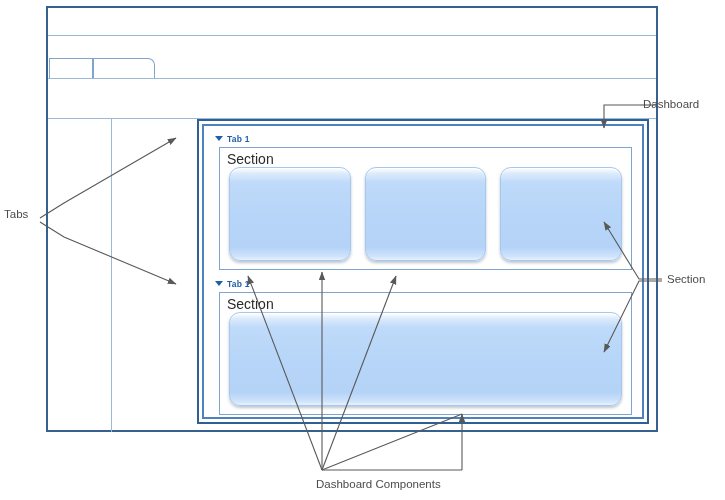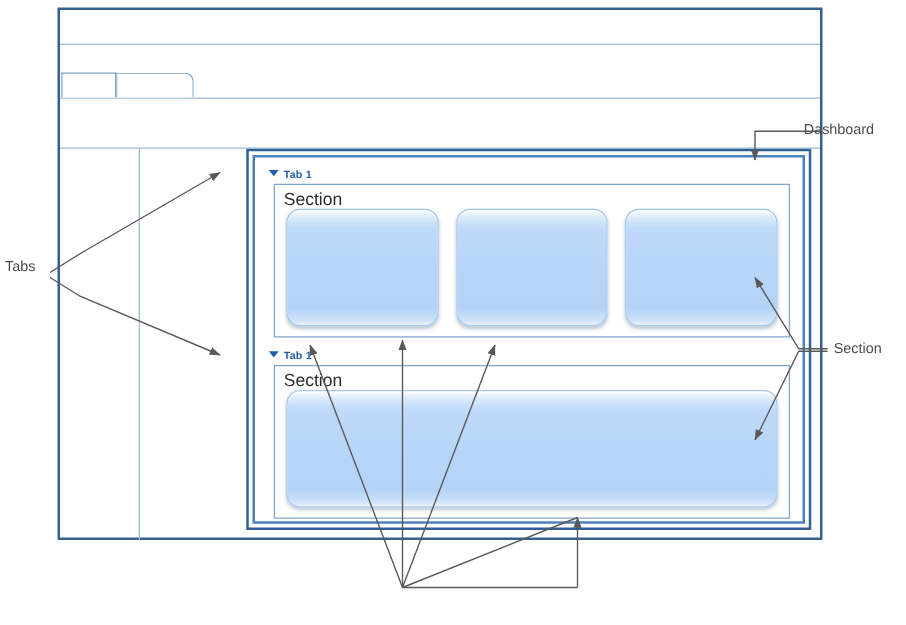--- a/index.html
+++ b/index.html
@@ -300,14 +300,15 @@
       <path d="M322,470 L396,276" marker-end="url(#ah)"></path>
       <path d="M322,470 L462,414"></path>
       <path d="M462,470 L462,414" marker-end="url(#ah)"></path>
       <path d="M322,470 L462,470"></path>
     </g>
   </svg>
 
   <div class="anno-label" id="label-tabs">Tabs</div>
   <div class="anno-label" id="label-dashboard">Dashboard</div>
   <div class="anno-label" id="label-sections">Section</div>
+  <div class="anno-label" id="label-components">Dashboard Components</div>
 
 </div>
 
 </body></html>

